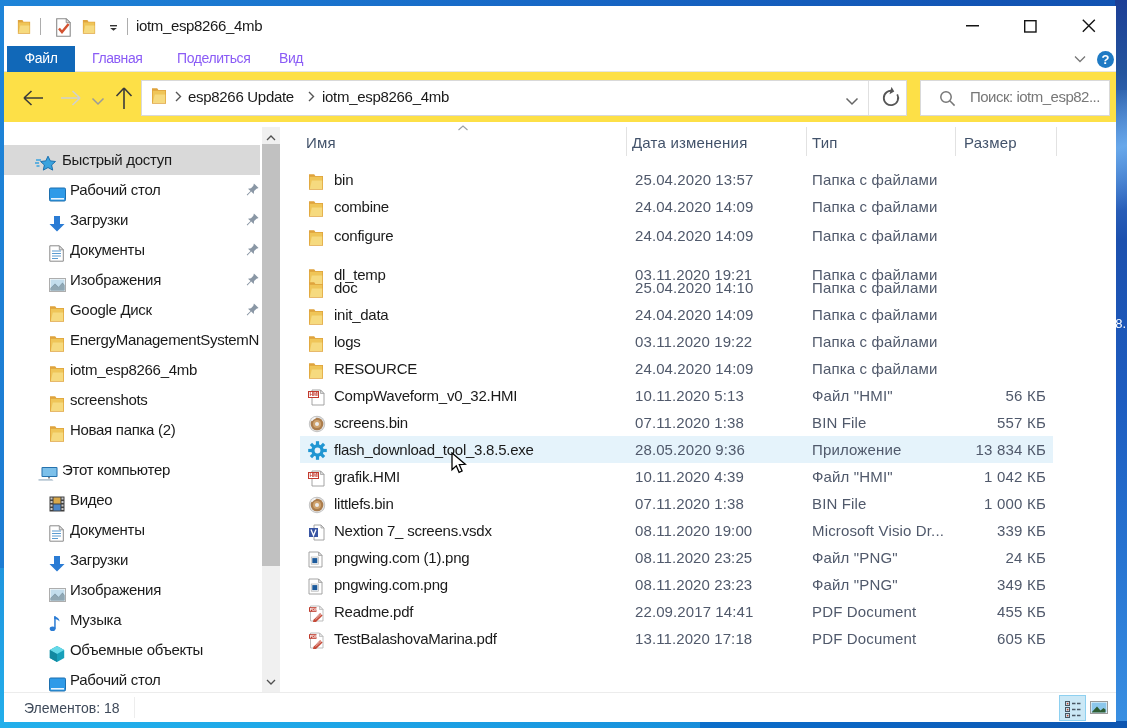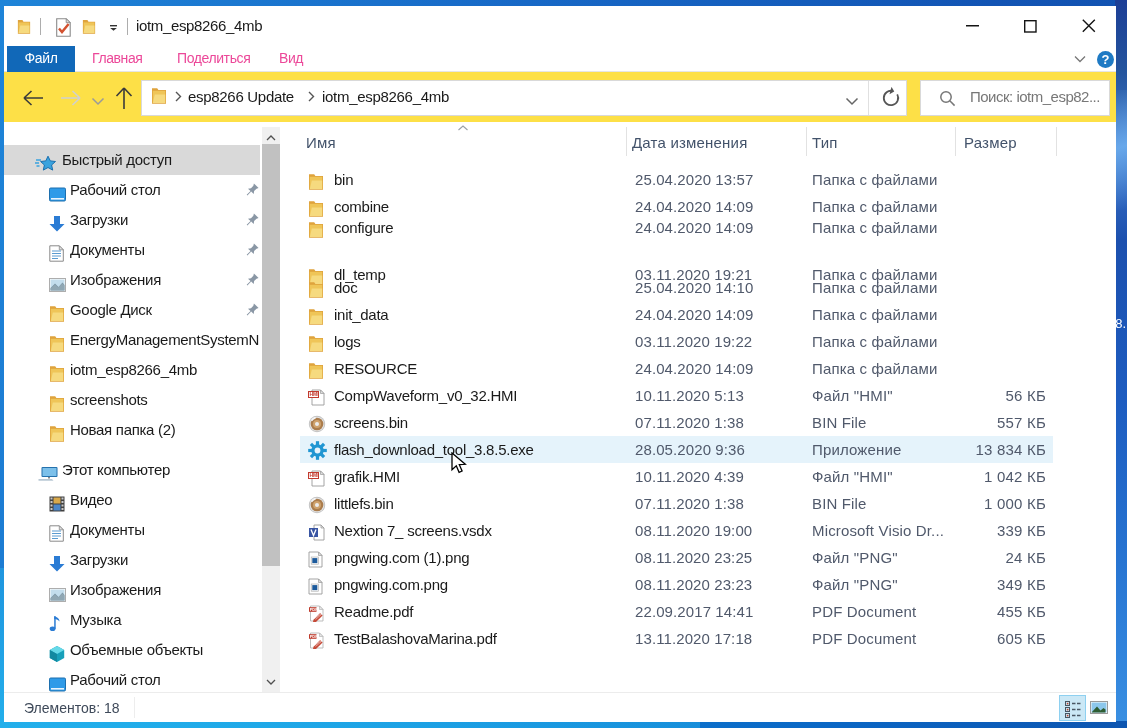--- a/index.html
+++ b/index.html
@@ -20,21 +20,21 @@
 
 
 .titlebar { position:absolute; left:0; top:0; width:100%; height:40px; background:#fff; }
 .ticon { position:absolute; }
 .tsep { position:absolute; top:12px; width:1px; height:17px; background:#adadad; }
 .title { position:absolute; left:132px; top:11px; font-size:15px; letter-spacing:-0.35px; color:#1a1a1a; white-space:nowrap; }
 .capglyph { position:absolute; }
 
 
 .tabs { position:absolute; left:0; top:40px; width:100%; height:26px; background:#fff; border-bottom:1px solid #e5e5e5;}
-.tab { position:absolute; top:0; height:26px; font-size:14px; letter-spacing:-0.4px; color:#ec4899; line-height:25px; }
+.tab { position:absolute; top:0; height:26px; font-size:14px; letter-spacing:-0.4px; color:#8b5cf6; line-height:25px; }
 .tab.file { left:3px; width:68px; background:#1168b8; color:#fff; text-align:center; }
 .helpq { position:absolute; width:17px; height:17px; border-radius:50%; background:#1e7ac4; color:#fff; font-size:13px; font-weight:bold; text-align:center; line-height:17px; }
 
 
 .addr { position:absolute; left:0; top:66px; width:100%; height:50px; background:#fde047; }
 .abox { position:absolute; left:137px; top:8px; width:766px; height:36px; border:1px solid #d9d9d9; background:#fff; }
 .sbox { position:absolute; left:916px; top:8px; width:190px; height:36px; border:1px solid #d9d9d9; background:#fff; }
 .crumb { position:absolute; top:16px; font-size:15px; letter-spacing:-0.3px; color:#1a1a1a; white-space:nowrap; }
 .chev { position:absolute; }
 
@@ -371,21 +371,21 @@
         <span class="ficon"><svg width="16" height="17" viewBox="0 0 16 17">
             <path d="M1 1.2 h5.2 l1.2 1.8 H15 v13.8 H1 z" fill="#dfa33d"></path>
             <path d="M1.8 3.8 h12.4 v12.2 H1.8 z" fill="#efc558"></path>
             <path d="M1.8 16 l2-8.6 h10.4 v8.6 z" fill="#f6da7f"></path>
           </svg></span>
         <span class="fname">combine</span>
         <span class="fdate">24.04.2020 14:09</span>
         <span class="ftype">Папка с файлами</span>
         <span class="fsize"></span>
       </div>
-      <div class="row " style="top:92px;">
+      <div class="row " style="top:100px;">
         <span class="ficon"><svg width="16" height="17" viewBox="0 0 16 17">
             <path d="M1 1.2 h5.2 l1.2 1.8 H15 v13.8 H1 z" fill="#dfa33d"></path>
             <path d="M1.8 3.8 h12.4 v12.2 H1.8 z" fill="#efc558"></path>
             <path d="M1.8 16 l2-8.6 h10.4 v8.6 z" fill="#f6da7f"></path>
           </svg></span>
         <span class="fname">configure</span>
         <span class="fdate">24.04.2020 14:09</span>
         <span class="ftype">Папка с файлами</span>
         <span class="fsize"></span>
       </div>

